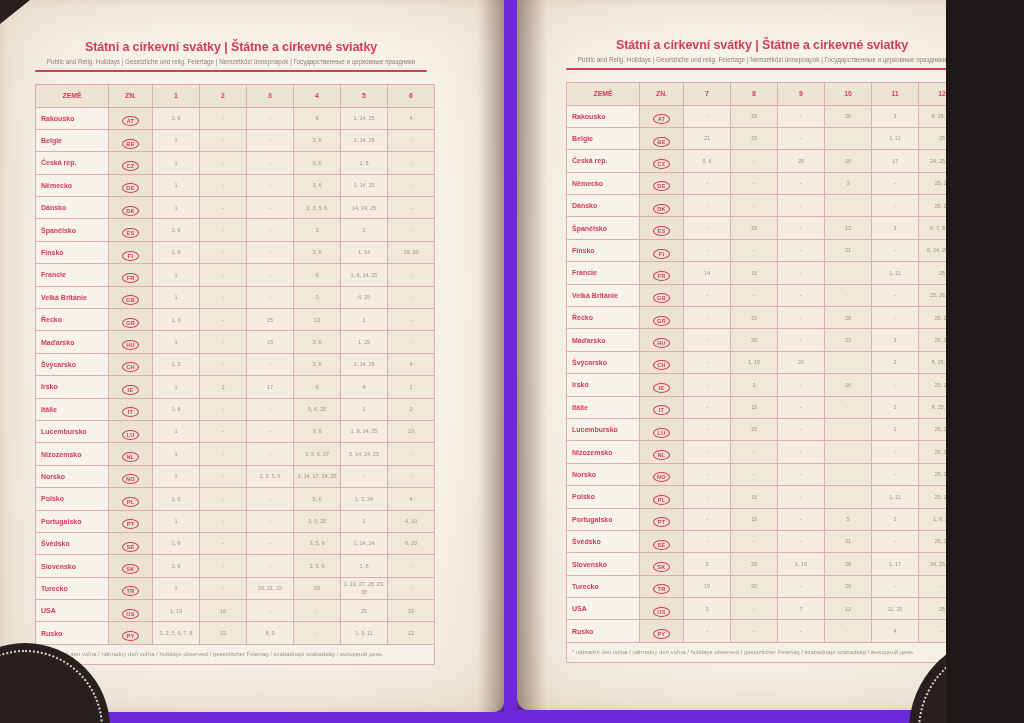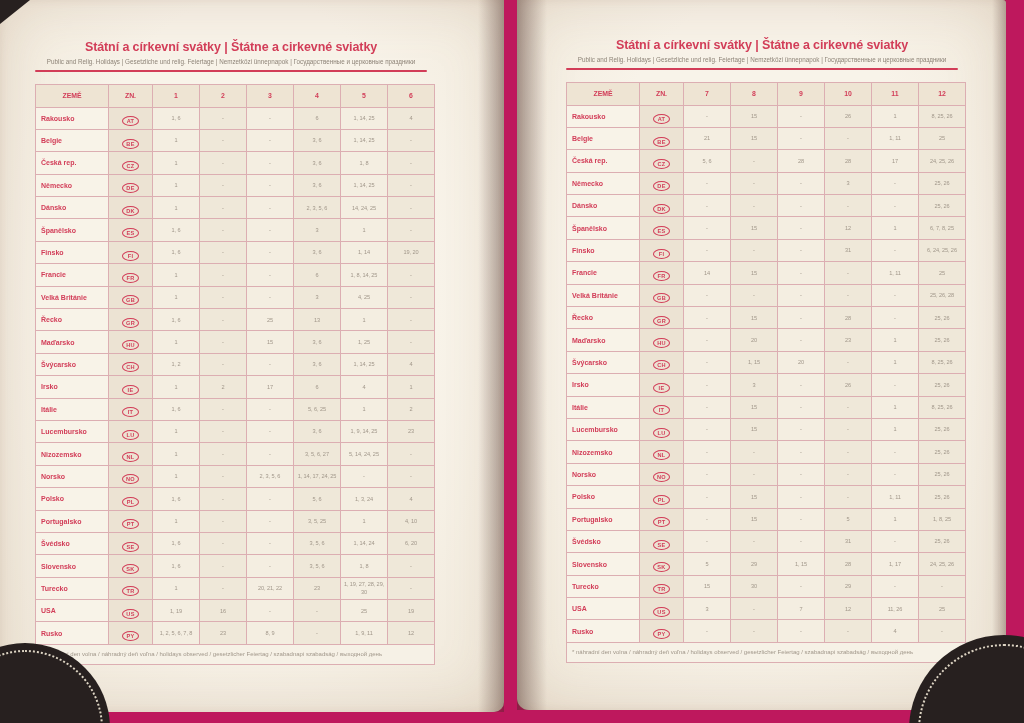--- a/index.html
+++ b/index.html
@@ -1,16 +1,16 @@
 <!DOCTYPE html>
 <html style="--accent: #d23d58;"><head>
 <meta charset="utf-8">
 <style>
   html,body{margin:0;padding:0;background:#1e1818;}
-  .scene{position:relative;width:1024px;height:723px;background:#be185d;overflow:hidden;
+  .scene{position:relative;width:946px;height:723px;background:#6d28d9;overflow:hidden;
          font-family:"Liberation Sans",sans-serif;}
   .page{position:absolute;background:radial-gradient(ellipse at 50% 42%, #f8f3e9 52%, #efe7d8 100%);
         box-shadow: inset 0 0 60px rgba(150,110,80,.20), inset 0 0 8px rgba(150,110,80,.12);}
   .page.left{left:0;top:0;width:504px;height:712px;border-radius:2px 0 10px 4px;}
   .page.right{left:517px;top:0;width:489px;height:710px;border-radius:0 3px 7px 12px;}
   .page.left::after{content:"";position:absolute;right:0;top:0;bottom:0;width:26px;
         background:linear-gradient(270deg, rgba(70,40,35,.40), rgba(70,40,35,0));}
   .page.right::before{content:"";position:absolute;left:0;top:0;bottom:0;width:30px;
         background:linear-gradient(90deg, rgba(70,40,35,.42), rgba(70,40,35,0));}
   .page.right::after{content:"";position:absolute;right:0;top:0;bottom:0;width:14px;

